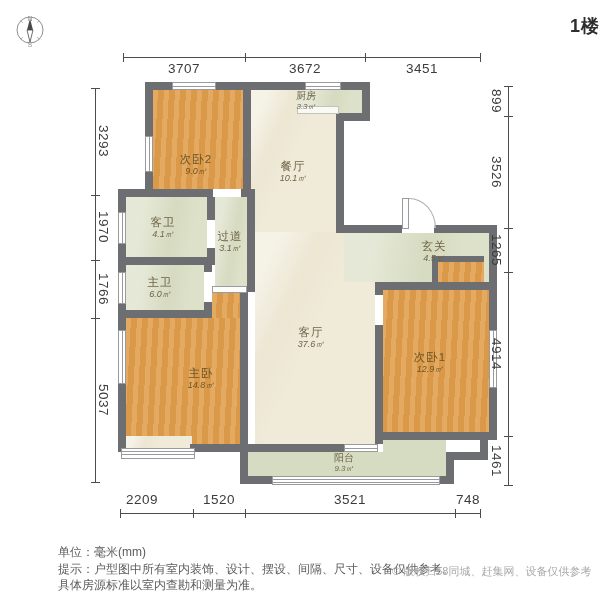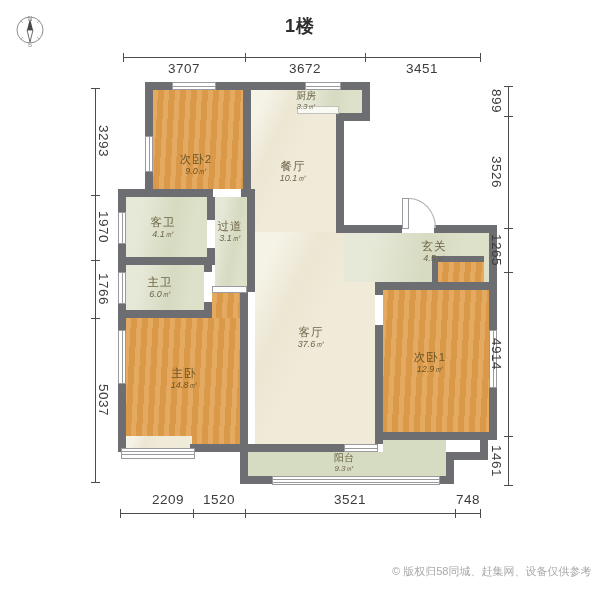--- a/index.html
+++ b/index.html
@@ -38,21 +38,21 @@
   .rlabel.onorange{color:#6b5526;}
   
   .dline{position:absolute;background:#4c4c4c;}
   .tick{position:absolute;background:#4c4c4c;}
   .tv{width:1px;height:9px;}
   .th{width:9px;height:1px;}
   .dimlab{position:absolute;font-size:13.5px;color:#3b3b3b;transform:translate(-50%,0);letter-spacing:.5px;}
   .dimvert{position:absolute;font-size:13.5px;color:#3b3b3b;writing-mode:vertical-rl;
            transform:translate(-50%,-50%);letter-spacing:.5px;}
   
-  .title{position:absolute;left:0;top:14px;width:600px;text-align:center;
+  .title{position:absolute;left:0;top:14px;width:600px;text-align:right;
          font-size:18px;font-weight:600;color:#2e2e2e;letter-spacing:1px;}
   .footer{position:absolute;left:58px;top:544px;font-size:12px;color:#5c5c5c;line-height:16.5px;}
   .copyright{position:absolute;left:392px;top:564px;font-size:11px;color:#a9a9a9;}
   .closet-borders{position:absolute;border-left:6px solid #6d6e71;border-top:6px solid #6d6e71;box-sizing:border-box;}
 </style>
 </head>
 <body>
 
 <div class="stage">
 
@@ -145,37 +145,37 @@
     <div class="rarea">3.3㎡</div>
   </div>
   <div class="rlabel" style="left:293px;top:172px">
     <div class="rname">餐厅</div>
     <div class="rarea">10.1㎡</div>
   </div>
   <div class="rlabel" style="left:163px;top:228px">
     <div class="rname">客卫</div>
     <div class="rarea">4.1㎡</div>
   </div>
-  <div class="rlabel" style="left:230px;top:232px">
+  <div class="rlabel" style="left:230px;top:242px">
     <div class="rname">过道</div>
     <div class="rarea">3.1㎡</div>
   </div>
   <div class="rlabel" style="left:160px;top:288px">
     <div class="rname">主卫</div>
     <div class="rarea">6.0㎡</div>
   </div>
   <div class="rlabel" style="left:434px;top:252px">
     <div class="rname">玄关</div>
     <div class="rarea">4.5㎡</div>
   </div>
   <div class="rlabel" style="left:311px;top:338px">
     <div class="rname">客厅</div>
     <div class="rarea">37.6㎡</div>
   </div>
-  <div class="rlabel onorange" style="left:184px;top:379px">
+  <div class="rlabel onorange" style="left:201px;top:379px">
     <div class="rname">主卧</div>
     <div class="rarea">14.8㎡</div>
   </div>
   <div class="rlabel onorange" style="left:430px;top:363px">
     <div class="rname">次卧1</div>
     <div class="rarea">12.9㎡</div>
   </div>
   <div class="rlabel sm" style="left:344px;top:462px">
     <div class="rname">阳台</div>
     <div class="rarea">9.3㎡</div>
@@ -206,31 +206,36 @@
   <div class="tick th" style="left:504px;top:116px"></div>
   <div class="tick th" style="left:504px;top:228px"></div>
   <div class="tick th" style="left:504px;top:272px"></div>
   <div class="tick th" style="left:504px;top:436px"></div>
   <div class="tick th" style="left:504px;top:485px"></div>
 
   <div class="dimlab" style="left:184px;top:61px">3707</div>
   <div class="dimlab" style="left:305px;top:61px">3672</div>
   <div class="dimlab" style="left:422px;top:61px">3451</div>
 
-  <div class="dimlab" style="left:168px;top:492px">2209</div>
+  <div class="dimlab" style="left:142px;top:492px">2209</div>
   <div class="dimlab" style="left:219px;top:492px">1520</div>
   <div class="dimlab" style="left:350px;top:492px">3521</div>
   <div class="dimlab" style="left:468px;top:492px">748</div>
 
   <div class="dimvert" style="left:103px;top:141px">3293</div>
   <div class="dimvert" style="left:103px;top:227px">1970</div>
   <div class="dimvert" style="left:103px;top:289px">1766</div>
   <div class="dimvert" style="left:103px;top:400px">5037</div>
 
   <div class="dimvert" style="left:496px;top:101px">899</div>
   <div class="dimvert" style="left:496px;top:172px">3526</div>
   <div class="dimvert" style="left:496px;top:250px">1265</div>
   <div class="dimvert" style="left:496px;top:354px">4914</div>
   <div class="dimvert" style="left:496px;top:461px">1461</div>
 
+  <div class="footer">
+    <div>单位：毫米(mm)</div>
+    <div>提示：户型图中所有室内装饰、设计、摆设、间隔、尺寸、设备仅供参考。</div>
+    <div>具体房源标准以室内查勘和测量为准。</div>
+  </div>
   <div class="copyright">© 版权归58同城、赶集网、设备仅供参考</div>
 
 </div>
 
 </body></html>

